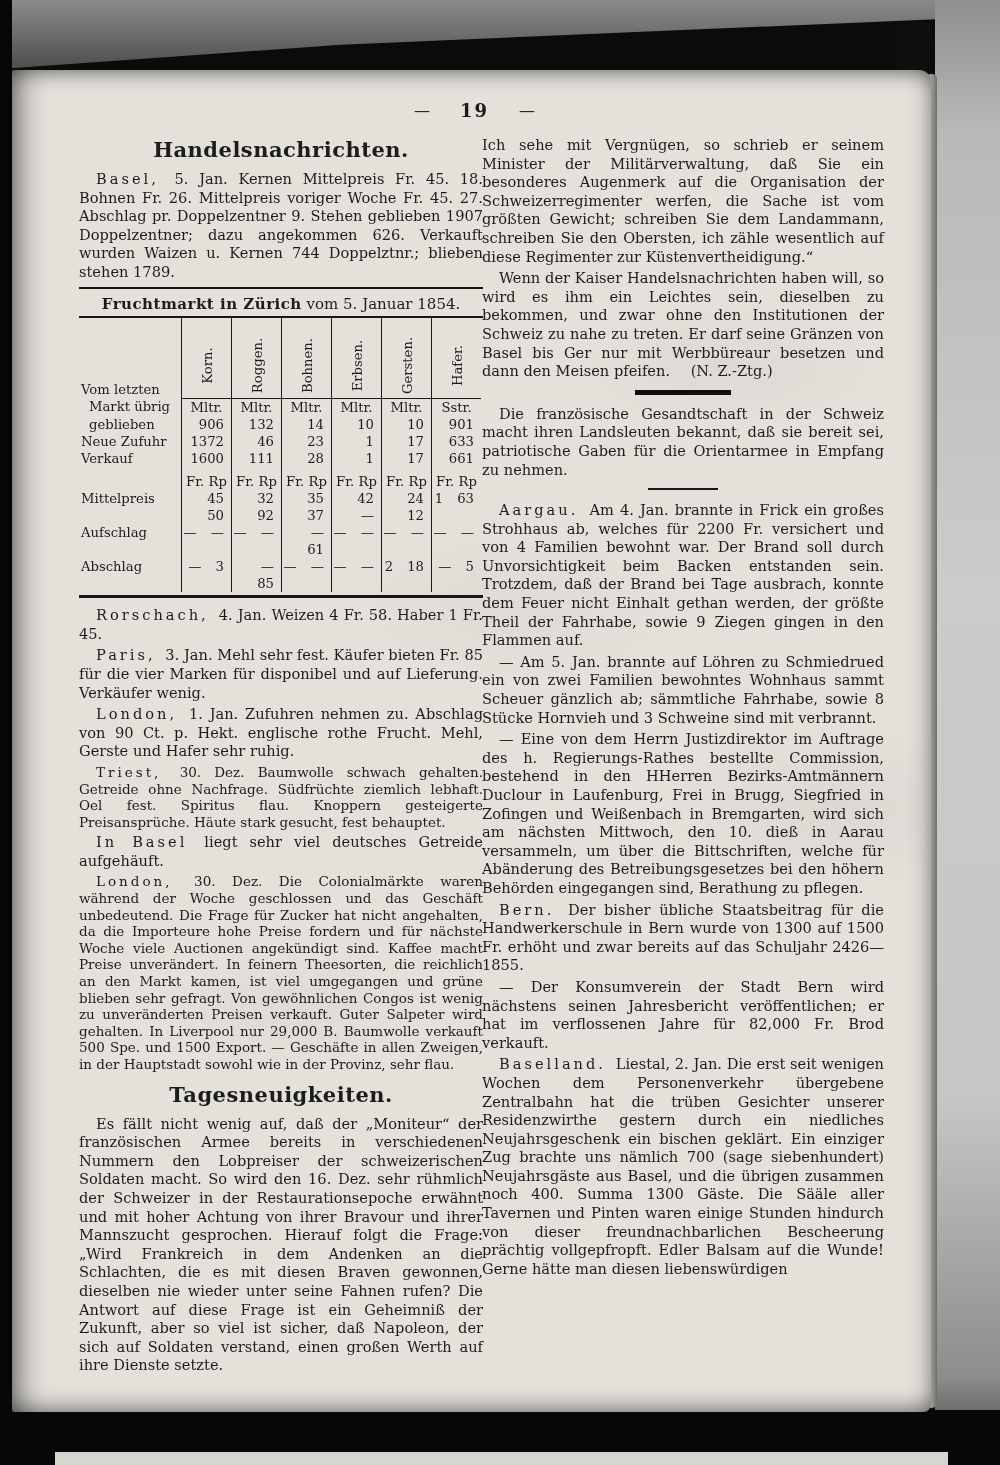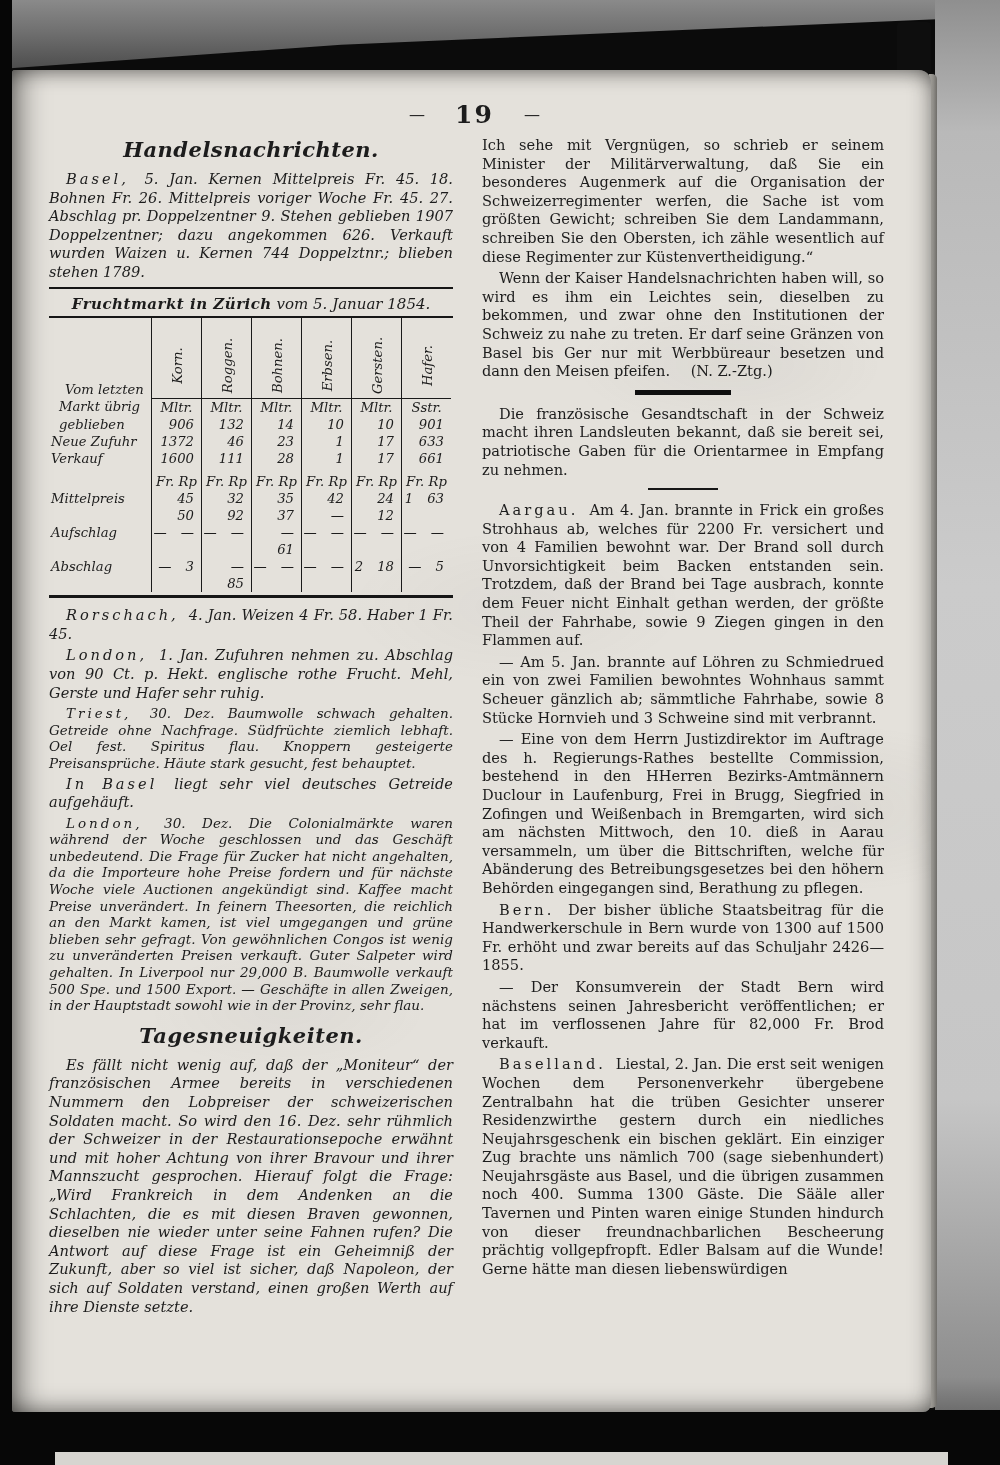--- a/index.html
+++ b/index.html
@@ -32,23 +32,23 @@
       inset 0 -18px 22px -14px rgba(0,0,0,.38);}
   .page::before{content:"";position:absolute;inset:0;pointer-events:none;border-radius:inherit;
     background:
       radial-gradient(220px 90px at 78% 22%,rgba(90,85,80,.05),transparent 70%),
       radial-gradient(260px 120px at 90% 55%,rgba(90,85,80,.06),transparent 70%),
       radial-gradient(200px 90px at 30% 70%,rgba(90,85,80,.04),transparent 70%),
       radial-gradient(240px 110px at 55% 40%,rgba(90,85,80,.04),transparent 70%);}
   
   .pageno{position:absolute;left:55px;top:30px;width:815px;display:flex;justify-content:center;gap:30px;
     font-size:16px;align-items:center;}
-  .pageno .num{font-weight:bold;font-size:25px;letter-spacing:2px;}
+  .pageno .num{font-weight:bold;font-size:18px;letter-spacing:2px;}
   .col{position:absolute;top:66px;text-align:justify;font-size:14.6px;line-height:18.6px;}
-  .col-left{left:37px;width:404px;font-style:italic;}
+  .col-left{left:67px;width:404px;}
   .col-right{left:470px;width:402px;}
   h2.head{font-size:21px;line-height:24px;text-align:center;font-weight:bold;margin:2px 0 8px 0;letter-spacing:.5px;}
   p.para{margin:0 0 3px 0;text-indent:17px;}
   p.noind{text-indent:0;}
   .lead{letter-spacing:3px;margin-right:5px;}
   .small{font-size:13.5px;line-height:16.6px;}
   .src{margin-left:16px;white-space:nowrap;}
   .section-rule{height:2px;background:#15151 5;background:#151515;margin:5px 0 6px 0;}
   .bar-div{width:96px;height:5px;background:#0f0f0f;margin:9px auto 10px auto;}
   .line-div{width:70px;height:2px;background:#161616;margin:9px auto 11px auto;}
@@ -103,21 +103,21 @@
 
     <div class="section-rule"></div>
 
     <div class="mt-wrap">
       <div class="mt-title">
         <span class="b">Fruchtmarkt in Zürich</span>
         <span>vom 5. Januar 1854.</span>
       </div>
       <div class="mt">
 
-        <div class="stub hrot" style="display:flex;align-items:flex-end;margin-left:14px;">
+        <div class="stub hrot" style="display:flex;align-items:flex-end;">
           <span style="position:static;transform:none;">Vom letzten</span>
         </div>
         <div class="c hrot">
             <span>Korn.</span>
           </div>
         <div class="c hrot">
             <span>Roggen.</span>
           </div>
         <div class="c hrot">
             <span>Bohnen.</span>
@@ -196,20 +196,24 @@
         <div class="c pr">2 18</div>
         <div class="c pr">— 5</div>
       </div>
     </div>
 
     <p class="para">
       <span class="lead">Rorschach,</span>
       <span>4. Jan. Weizen 4 Fr. 58. Haber 1 Fr. 45.</span>
     </p>
     <p class="para">
+      <span class="lead">Paris,</span>
+      <span>3. Jan. Mehl sehr fest. Käufer bieten Fr. 85 für die vier Marken für disponibel und auf Lieferung. Verkäufer wenig.</span>
+    </p>
+    <p class="para">
       <span class="lead">London,</span>
       <span>1. Jan. Zufuhren nehmen zu. Abschlag von 90 Ct. p. Hekt. englische rothe Frucht. Mehl, Gerste und Hafer sehr ruhig.</span>
     </p>
     <p class="para small">
       <span class="lead">Triest,</span>
       <span>30. Dez. Baumwolle schwach gehalten. Getreide ohne Nachfrage. Südfrüchte ziemlich lebhaft. Oel fest. Spiritus flau. Knoppern gesteigerte Preisansprüche. Häute stark gesucht, fest behauptet.</span>
     </p>
     <p class="para">
       <span class="lead">In Basel</span>
       <span>liegt sehr viel deutsches Getreide aufgehäuft.</span>

